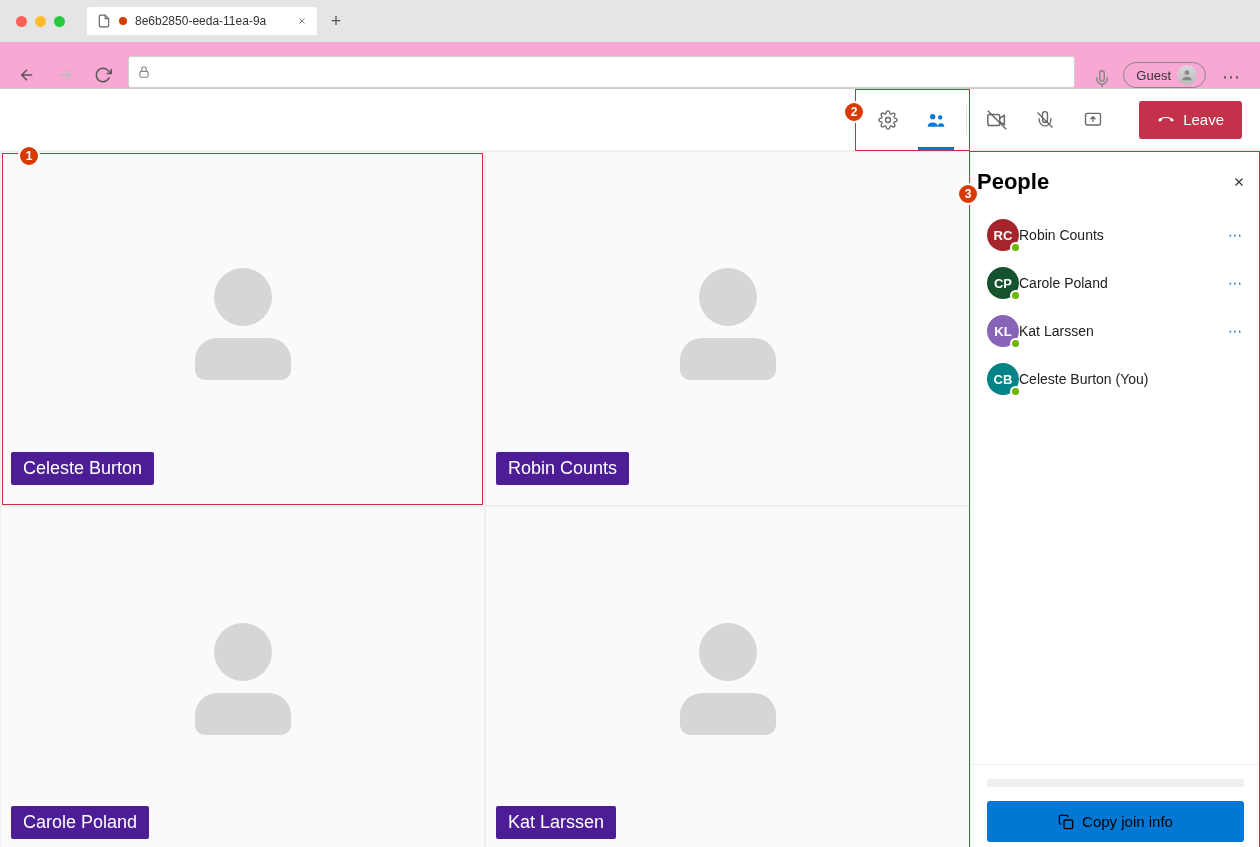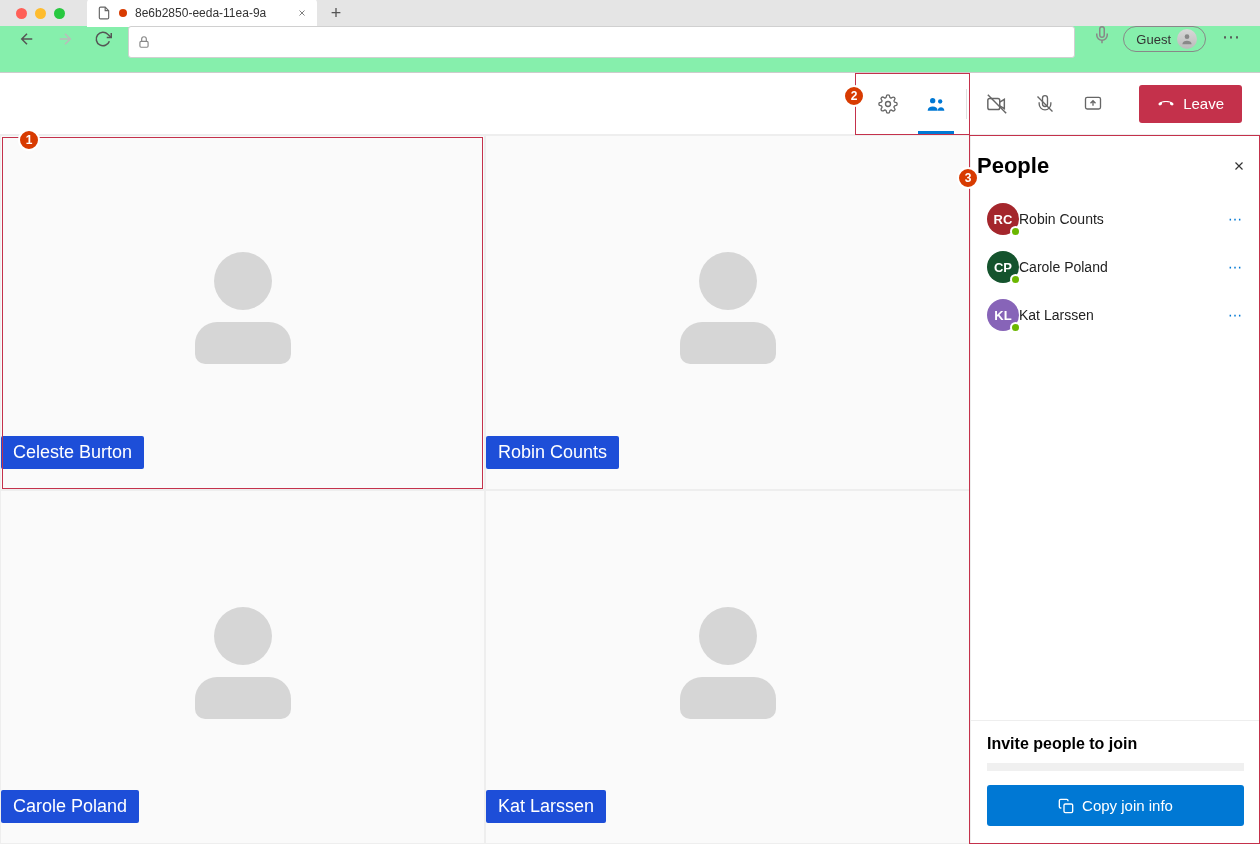--- a/index.html
+++ b/index.html
@@ -1,32 +1,32 @@
 <!DOCTYPE html>
 <html><head>
 <meta charset="utf-8">
 <style>
 * { box-sizing: border-box; margin: 0; padding: 0; }
 body { font-family: -apple-system, BlinkMacSystemFont, "Segoe UI", sans-serif; width: 1260px; height: 847px; overflow: hidden; background: #fff; }
 
 
 .browser-chrome { background: #e5e5e5; border-bottom: 1px solid #ccc; }
-.tab-bar { display: flex; align-items: center; height: 26px; padding-left: 8px; gap: 6px; }
+.tab-bar { display: flex; align-items: center; height: 42px; padding-left: 8px; gap: 6px; }
 .traffic-lights { display: flex; gap: 8px; align-items: center; padding: 0 8px; }
 .tl { width: 11px; height: 11px; border-radius: 50%; }
 .tl.red { background: #ff5f57; }
 .tl.yellow { background: #febc2e; }
 .tl.green { background: #28c840; }
 .tab { display: flex; align-items: center; height: 28px; background: #fff; border-radius: 4px 4px 0 0; padding: 0 10px; gap: 8px; font-size: 12px; color: #333; margin-left: 8px; min-width: 230px; }
 .tab .doc-icon { width: 14px; height: 14px; color: #666; }
 .tab .rec-dot { width: 8px; height: 8px; border-radius: 50%; background: #d83b01; }
 .tab .tab-close { width: 10px; height: 10px; color: #666; margin-left: auto; }
 .new-tab { width: 26px; height: 26px; display: flex; align-items: center; justify-content: center; color: #555; font-size: 18px; }
 
-.nav-bar { display: flex; align-items: flex-start; height: 46px; padding: 0 14px; gap: 12px; background: #86efac; }
+.nav-bar { display: flex; align-items: flex-end; height: 46px; padding: 0 14px; gap: 12px; background: #f9a8d4; }
 .nav-btn { width: 26px; height: 26px; display: flex; align-items: center; justify-content: center; color: #555; }
 .nav-btn.disabled { color: #bbb; }
 .address-bar { flex: 1; display: flex; align-items: center; height: 32px; background: #fff; border: 1px solid #d0d0d0; border-radius: 3px; padding: 0 8px; gap: 8px; color: #888; font-size: 13px; }
 .mic { width: 18px; height: 18px; color: #888; margin-left: 6px; }
 .guest-pill { display: flex; align-items: center; gap: 6px; border: 1px solid #888; border-radius: 14px; padding: 2px 8px 2px 12px; font-size: 13px; color: #333; }
 .guest-av { width: 20px; height: 20px; border-radius: 50%; background: linear-gradient(#d8d8d8,#bbb); display: flex; align-items: center; justify-content: center; }
 .more { font-size: 18px; color: #555; letter-spacing: 2px; padding: 0 4px; }
 
 
 .app-bar { height: 62px; display: flex; align-items: center; justify-content: flex-end; padding: 0 18px; gap: 0; border-bottom: 1px solid #eee; position: relative; }
@@ -41,37 +41,37 @@
 .callout { position: absolute; width: 22px; height: 22px; border-radius: 50%; background: #d83b01; color: #fff; font-size: 12px; font-weight: 600; display: flex; align-items: center; justify-content: center; z-index: 20; border: 2px solid #fff; }
 .callout-box { position: absolute; border: 1px solid #c4314b; pointer-events: none; z-index: 10; }
 
 
 .main { display: flex; height: calc(847px - 30px - 46px - 62px); }
 .grid { flex: 1; display: grid; grid-template-columns: 1fr 1fr; grid-template-rows: 1fr 1fr; background: #fff; position: relative; }
 .tile { position: relative; background: #fafafa; border: 1px solid #eee; display: flex; align-items: center; justify-content: center; }
 .placeholder { width: 110px; height: 120px; display: flex; flex-direction: column; align-items: center; gap: 12px; }
 .placeholder .head { width: 58px; height: 58px; border-radius: 50%; background: #d6d6d6; }
 .placeholder .body { width: 96px; height: 42px; border-radius: 22px 22px 10px 10px; background: #d6d6d6; }
-.name-chip { position: absolute; left: 0; bottom: 20px; background: #1d4ed8; color: #fff; padding: 6px 12px; font-size: 18px; border-radius: 2px; }
+.name-chip { position: absolute; left: 10px; bottom: 20px; background: #4c1d95; color: #fff; padding: 6px 12px; font-size: 18px; border-radius: 2px; }
 
 
 .panel { width: 290px; border-left: 1px solid #eee; display: flex; flex-direction: column; position: relative; }
 .panel-head { display: flex; align-items: center; justify-content: space-between; padding: 18px 14px 12px 6px; }
 .panel-head h2 { font-size: 22px; font-weight: 600; }
 .panel-close { font-size: 16px; color: #333; }
 .people-list { flex: 1; padding: 4px 10px; overflow: auto; }
 .person { display: flex; align-items: center; padding: 8px 6px; }
 .avatar { width: 32px; height: 32px; border-radius: 50%; display: flex; align-items: center; justify-content: center; color: #fff; font-size: 13px; font-weight: 600; position: relative; }
 .presence { position: absolute; right: -2px; bottom: -2px; width: 11px; height: 11px; border-radius: 50%; background: #6bb700; border: 2px solid #fff; }
 .person-name { flex: 1; font-size: 14px; color: #222; }
 .person-more { color: #0078d4; letter-spacing: 2px; font-size: 14px; }
 .invite { padding: 14px 16px 18px; border-top: 1px solid #eee; }
 .invite-title { font-size: 16px; font-weight: 600; margin-bottom: 10px; }
 .invite-bar { height: 8px; background: #f0f0f0; margin-bottom: 14px; }
-.copy-btn { width: 100%; background: #0078d4; color: #ffffff; border-radius: 3px; padding: 12px 0; font-size: 15px; display: flex; align-items: center; justify-content: center; gap: 8px; }
+.copy-btn { width: 100%; background: #0078d4; color: #000000; border-radius: 3px; padding: 12px 0; font-size: 15px; display: flex; align-items: center; justify-content: center; gap: 8px; }
 
 svg { display: block; }
 </style>
 </head>
 <body>
 
 <div class="browser-chrome">
   <div class="tab-bar">
     <div class="traffic-lights">
       <div class="tl red"></div>
@@ -248,24 +248,30 @@
         <span class="person-more">⋯</span>
       </div>
       <div class="person">
         <div class="avatar" style="background: rgb(135, 100, 184);">
             <span>KL</span>
             <span class="presence"></span>
           </div>
         <span class="person-name">Kat Larssen</span>
         <span class="person-more">⋯</span>
       </div>
+      <div class="person">
+        <div class="avatar" style="background: rgb(3, 131, 135);">
+            <span>CB</span>
+            <span class="presence"></span>
+          </div>
+        <span class="person-name">Celeste Burton (You)</span>
+      </div>
     </div>
 
     <div class="invite">
-      <div class="invite-title">Invite people to join</div>
       <div class="invite-bar"></div>
       <div class="copy-btn">
         <svg width="16" height="16" viewBox="0 0 24 24" fill="none" stroke="currentColor" stroke-width="2">
             <rect x="9" y="9" width="13" height="13" rx="2"></rect>
             <path d="M5 15H4a2 2 0 0 1-2-2V4a2 2 0 0 1 2-2h9a2 2 0 0 1 2 2v1"></path>
           </svg>
         <span>Copy join info</span>
       </div>
     </div>
   </div>

